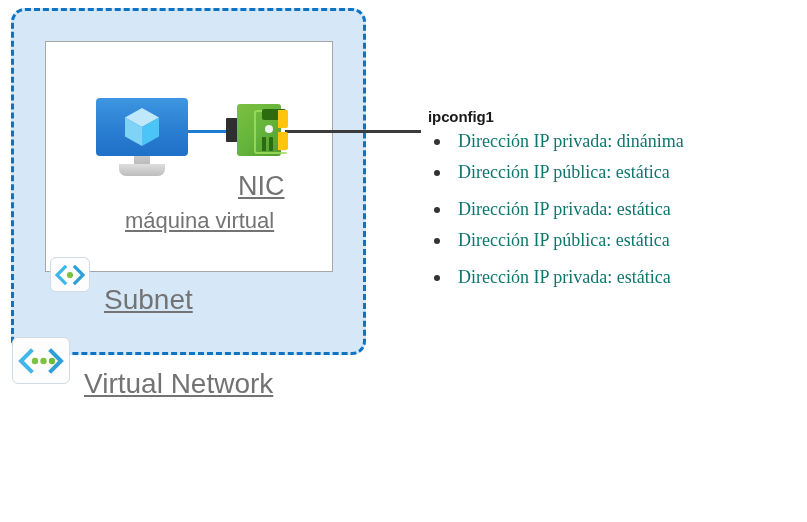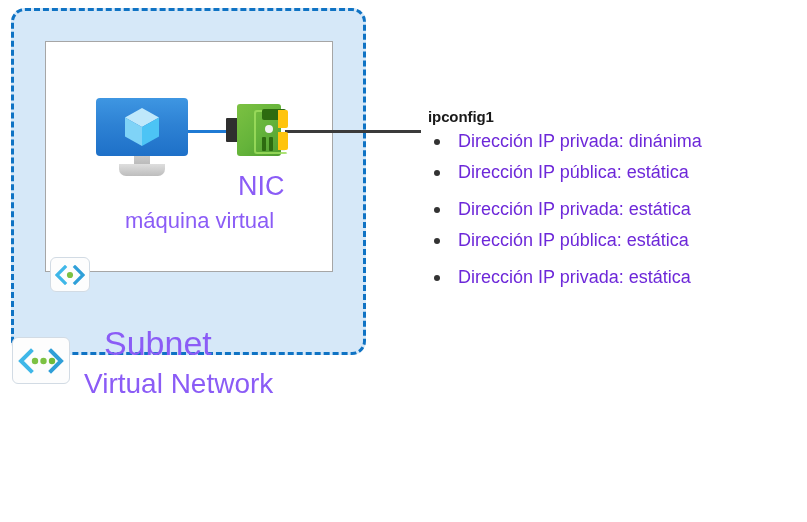--- a/index.html
+++ b/index.html
@@ -179,27 +179,28 @@
     display: flex;
     align-items: center;
     justify-content: center;
   }
   #subnet-badge { left: 50px; top: 257px; width: 40px; height: 35px; }
   #vnet-badge   { left: 12px; top: 337px; width: 58px; height: 47px; }
 
   
   .diagram-label {
     position: absolute;
-    color: #8b5cf6;
+    color: #737373;
     font-weight: 400;
     white-space: nowrap;
+    text-decoration: underline;
   }
   #label-nic       { left: 238px; top: 171px; font-size: 27px; }
   #label-vm        { left: 125px; top: 208px; font-size: 22px; }
-  #label-subnet    { left: 104px; top: 284px; font-size: 34px; margin-top: 40px; }
+  #label-subnet    { left: 104px; top: 284px; font-size: 28px; }
   #label-vnet      { left: 84px;  top: 368px; font-size: 28px; }
 
   
   #ipconfig-panel {
     position: absolute;
     left: 428px;
     top: 108px;
     width: 370px;
   }
   .ipconfig-group { margin-bottom: 19px; }
@@ -209,24 +210,25 @@
     font-weight: bold;
     color: #1a1a1a;
     letter-spacing: -0.1px;
     margin-bottom: 7px;
   }
   .ipconfig-items { list-style: none; margin: 0; padding: 0; }
   .ipconfig-item {
     position: relative;
     padding-left: 30px;
     font-size: 18px;
-    color: #6d28d9;
+    color: #0f766e;
     line-height: 1.0;
     margin-bottom: 13px;
     white-space: nowrap;
+    font-family: Liberation Serif, serif;
   }
   .ipconfig-item:last-child { margin-bottom: 0; }
   .ipconfig-item::before {
     content: "";
     position: absolute;
     left: 6px;
     top: 7px;
     width: 6px;
     height: 6px;
     border-radius: 50%;

